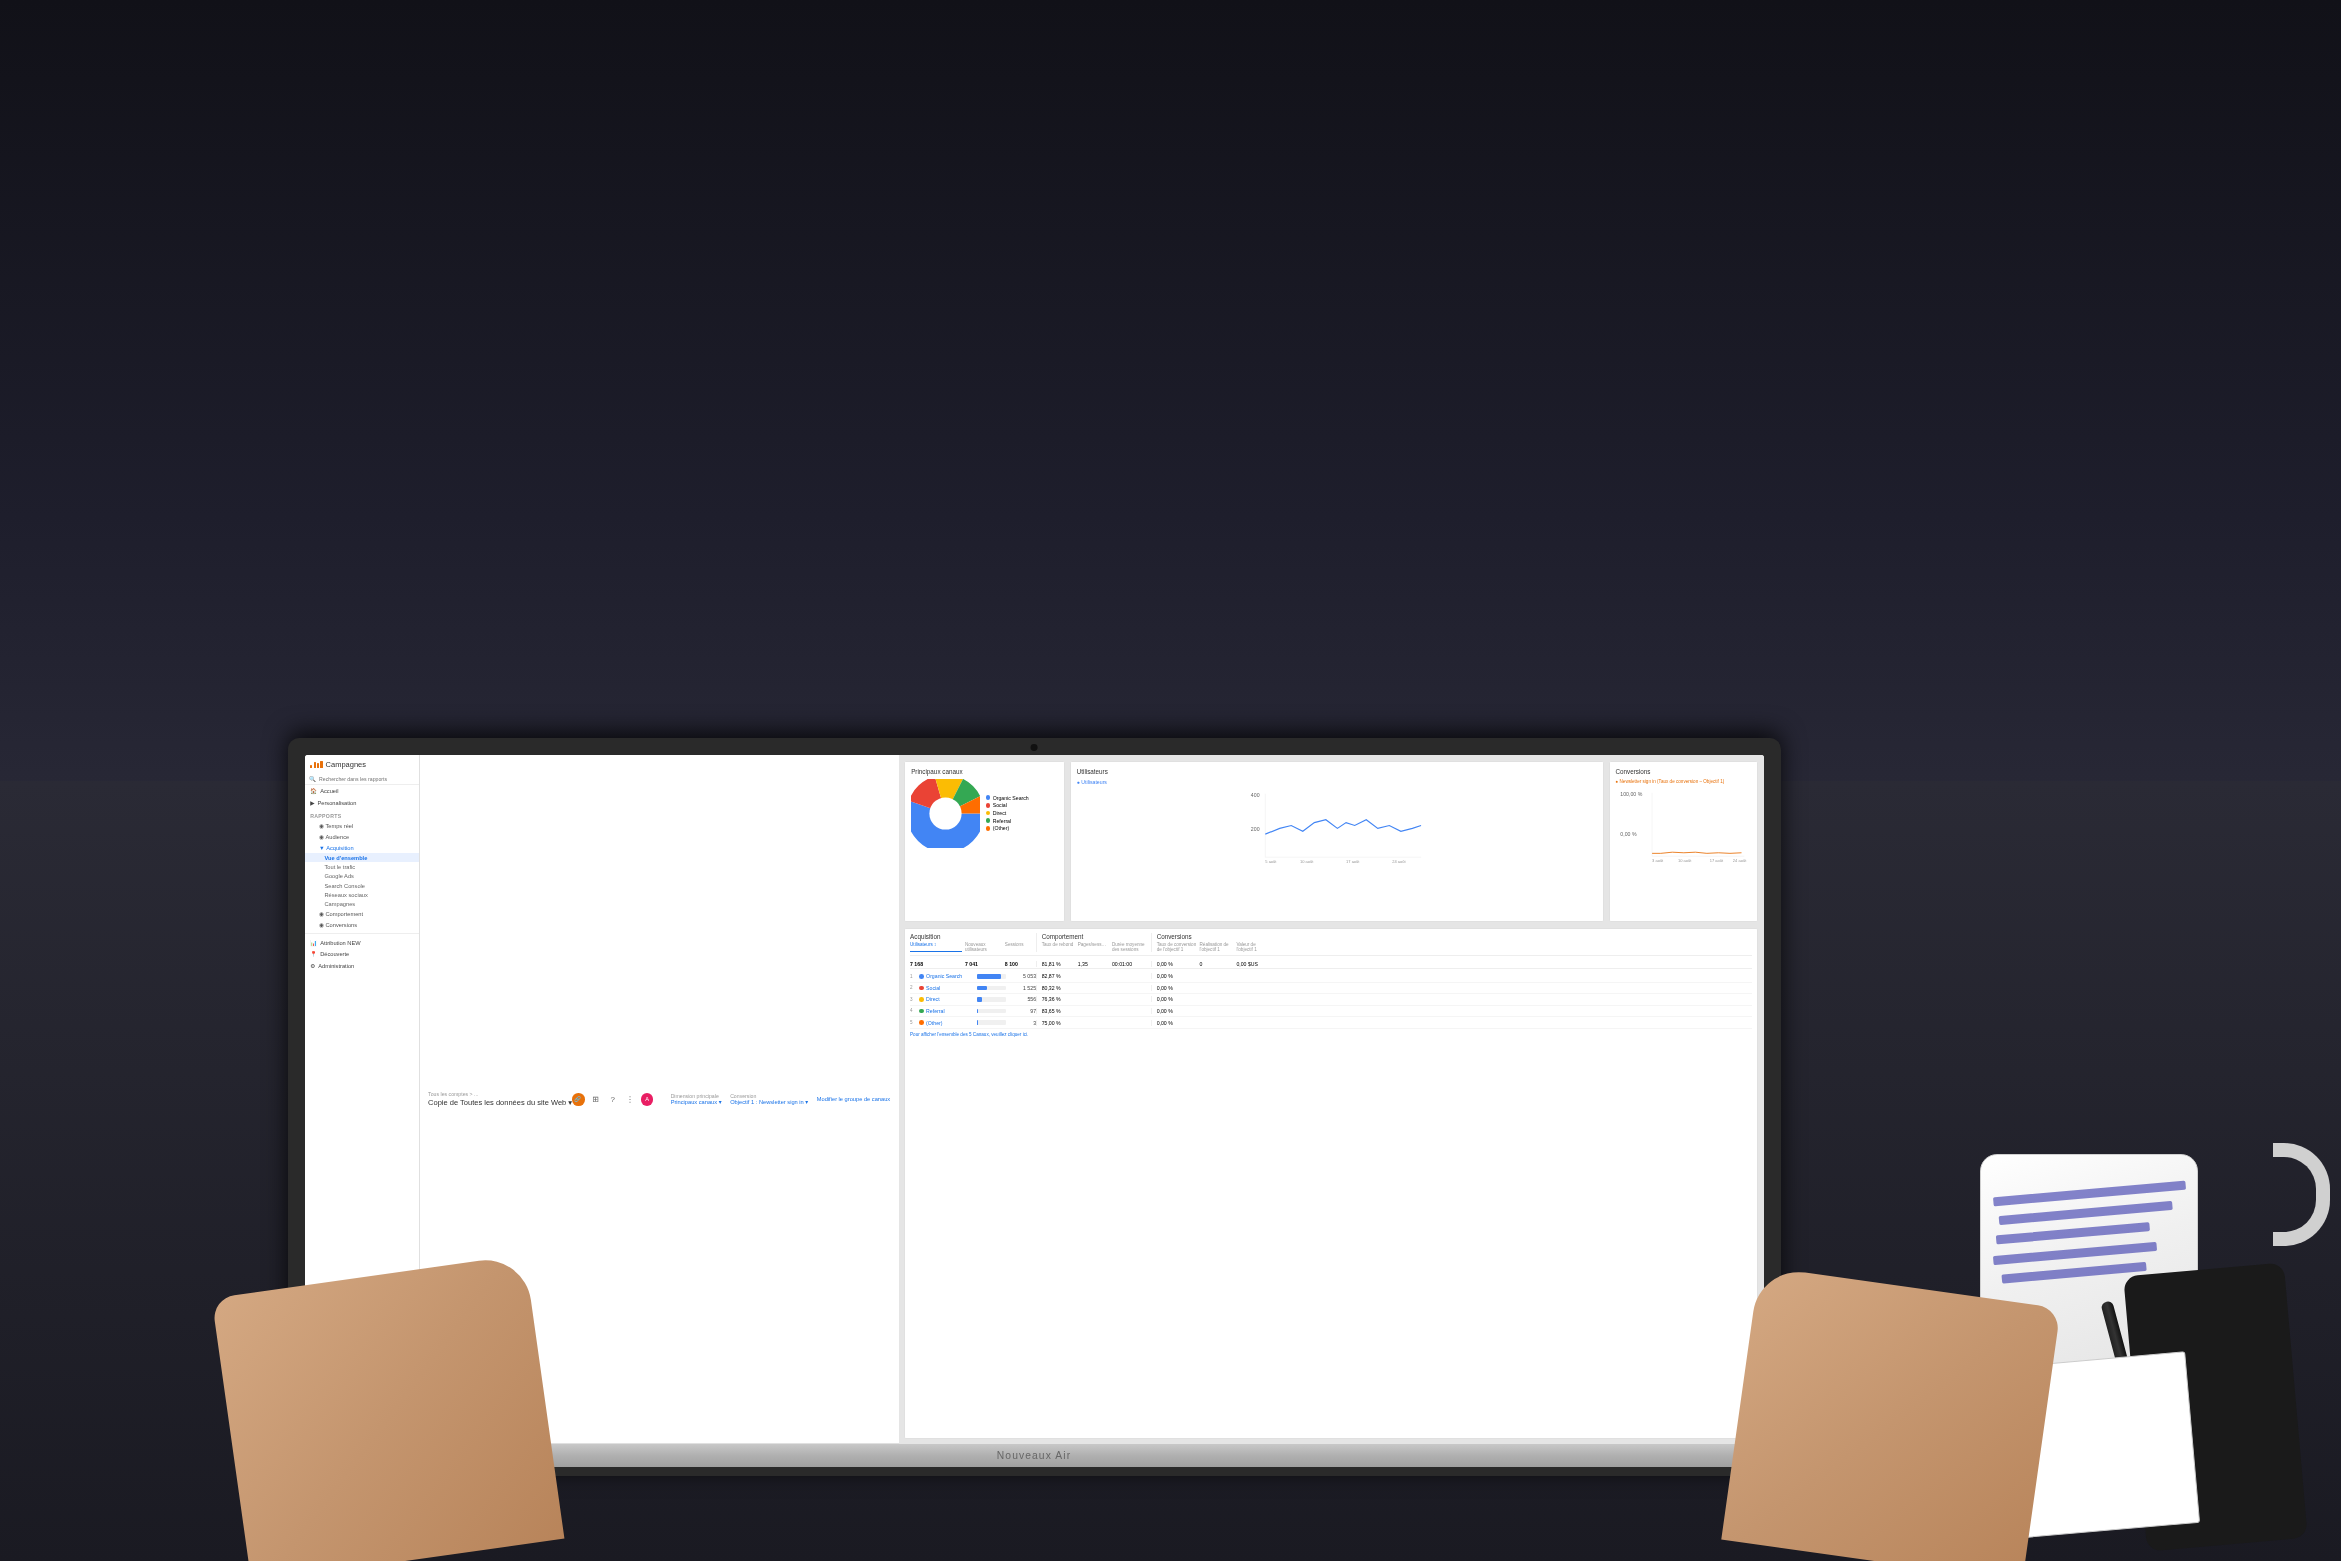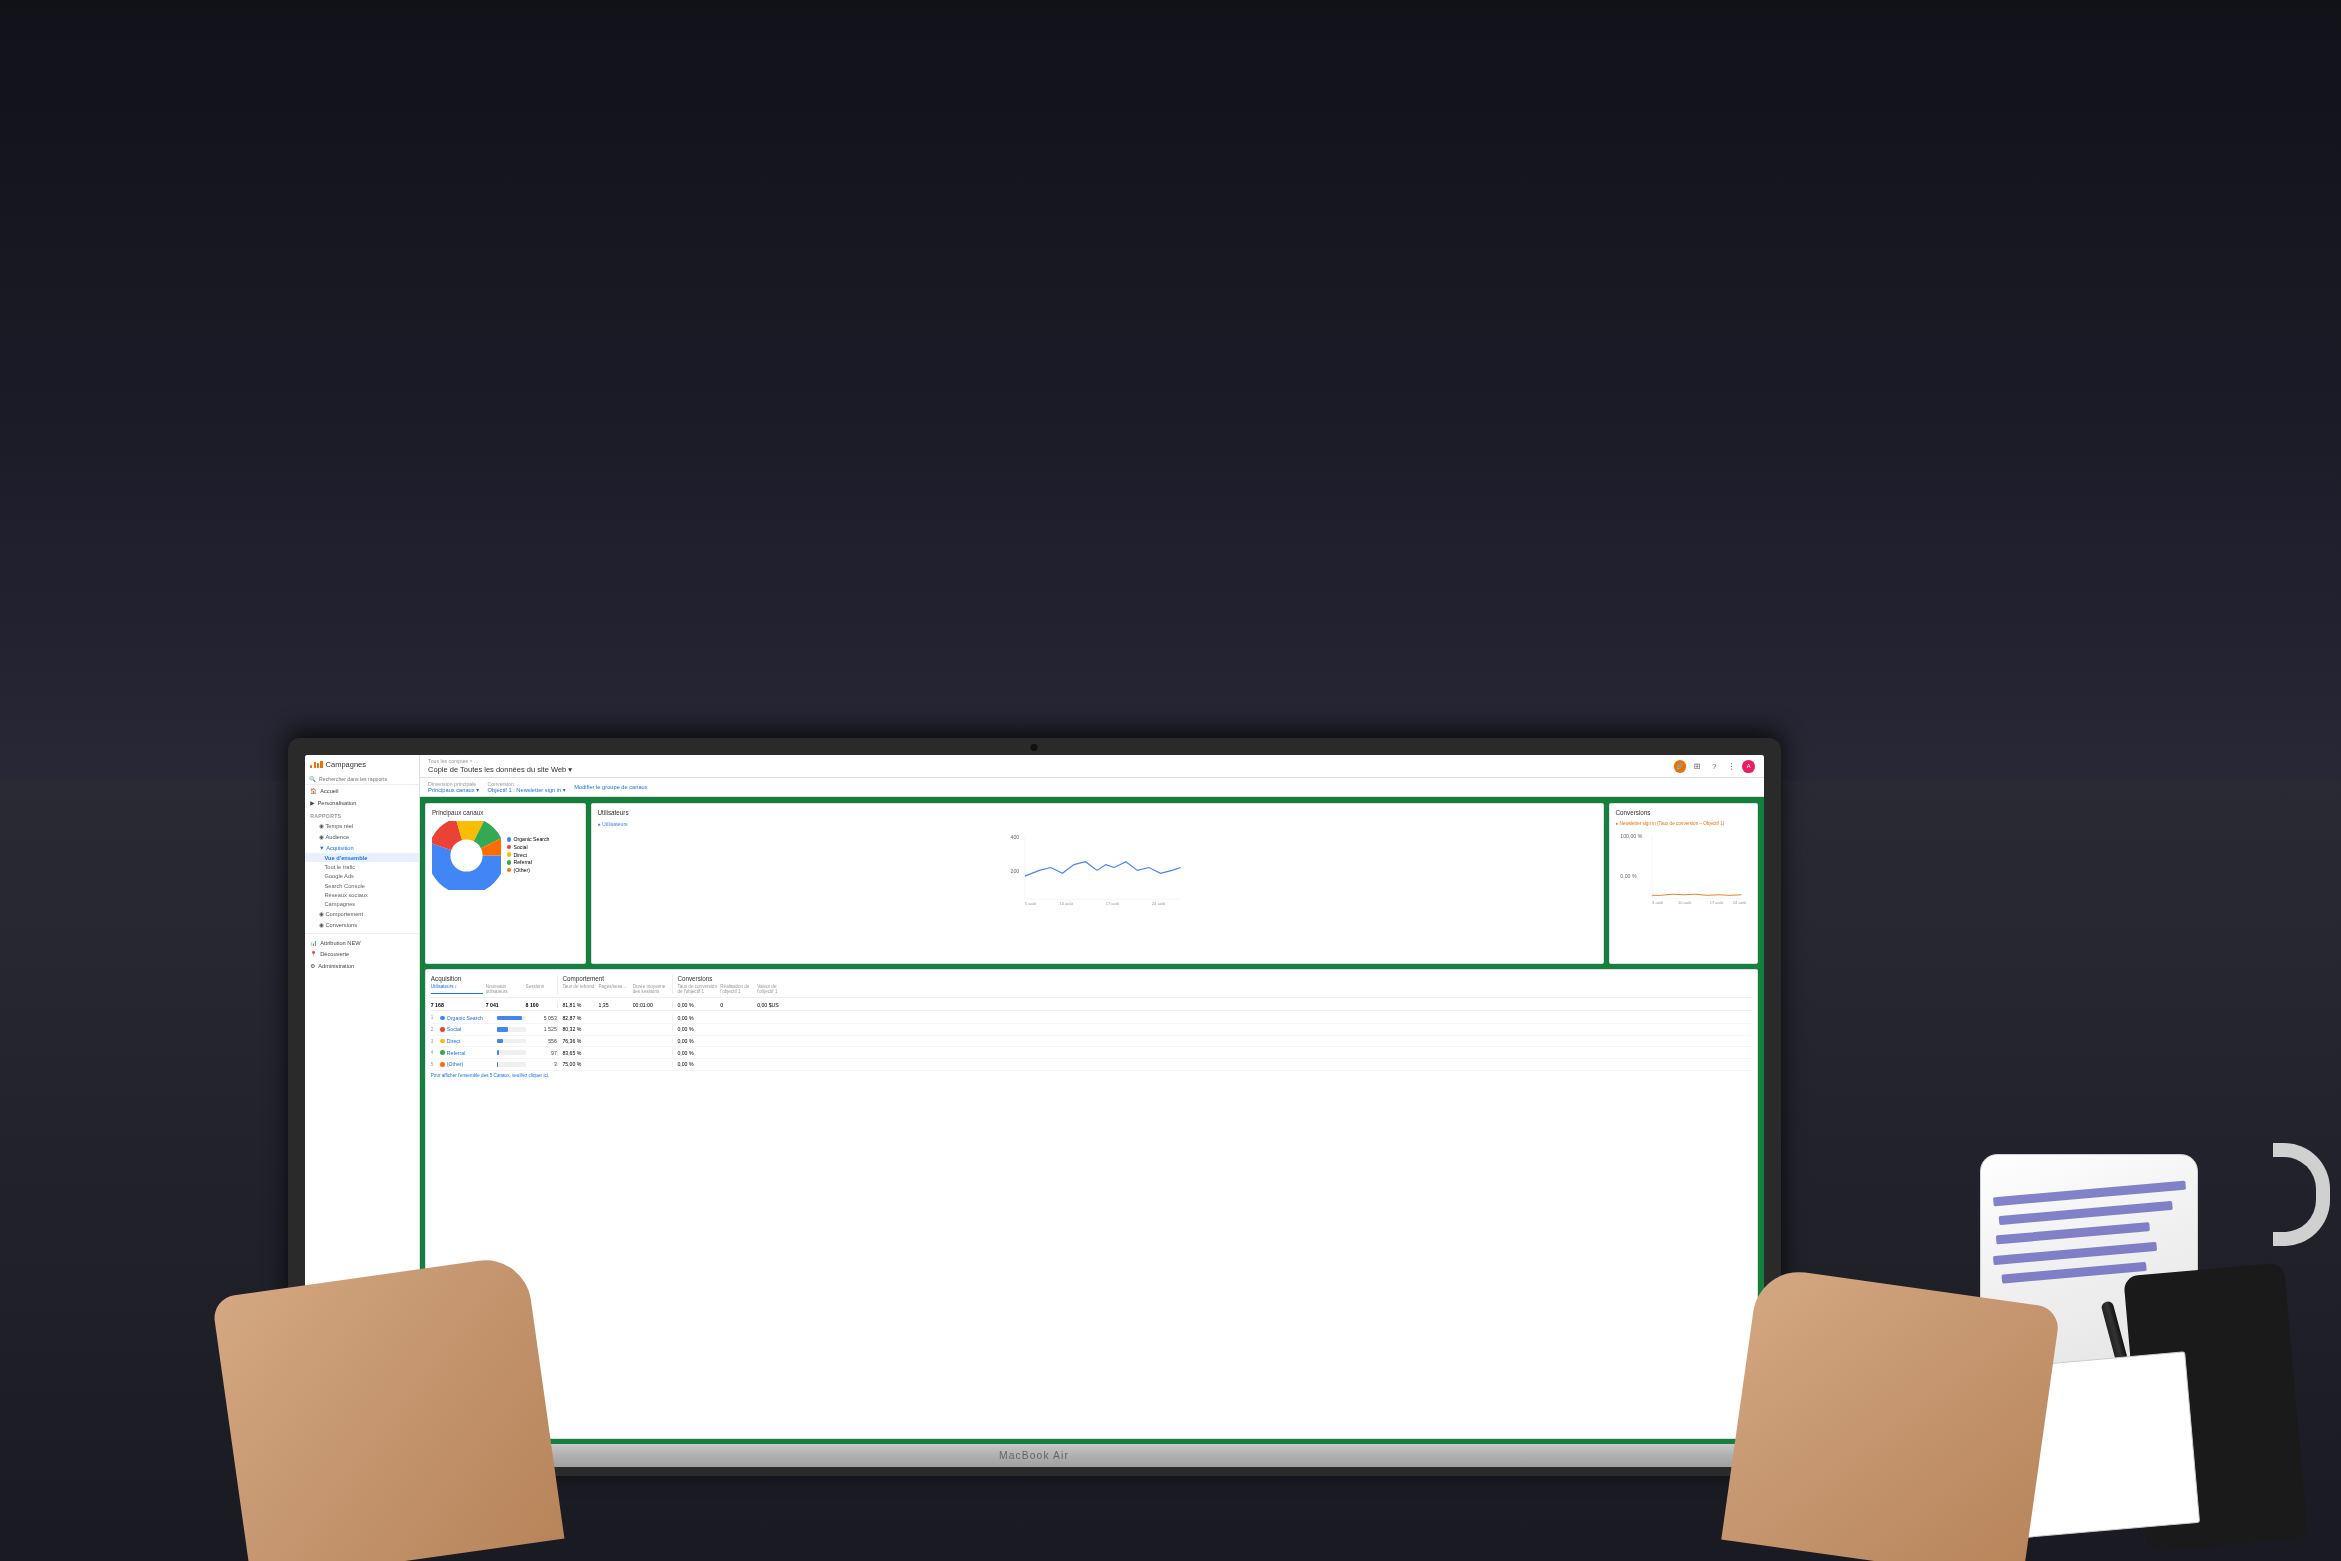--- a/index.html
+++ b/index.html
@@ -193,22 +193,22 @@
       gap: 2.9px;
       font-size: 5.7px;
       color: #444;
       cursor: pointer;
     }
 
     
     .main-content {
       flex: 1;
       display: flex;
-      flex-direction: column;
-      background: #15803d;
+      flex-direction: row;
+      background: #e5e5e5;
       overflow: hidden;
     }
 
     .top-bar {
       background: #fff;
       border-bottom: 0.6px solid #e0e0e0;
       padding: 2.9px 8.6px;
       display: flex;
       align-items: center;
       justify-content: space-between;
@@ -796,21 +796,21 @@
 
               <div style="font-size:4.6px; color:#1a73e8; margin-top:2.9px; cursor:pointer;">Pour afficher l'ensemble des 5 Canaux, veuillez cliquer ici.</div>
             </div>
 
           </div>
         </div>
       </div>
     </div>
 
     <div class="laptop-base">
-      <span class="laptop-label">MacBook Air</span>
+      <span class="laptop-label">Nouveaux Air</span>
     </div>
   </div>
 </div>
 
 <div style="position:absolute; bottom:0; left:230px; width:316px; height:287px; background:linear-gradient(135deg,#d4a882,#c4956e,#b8845a); border-radius:23px 46px 0 0; transform:rotate(-8deg); z-index:10;"></div>
 <div style="position:absolute; bottom:0; right:299px; width:304px; height:276px; background:linear-gradient(135deg,#d4a882,#c4956e,#b8845a); border-radius:46px 23px 0 0; transform:rotate(8deg); z-index:10;"></div>
 
 <div class="mug-container">
   <div class="mug-body">
     <div class="mug-stripes">

